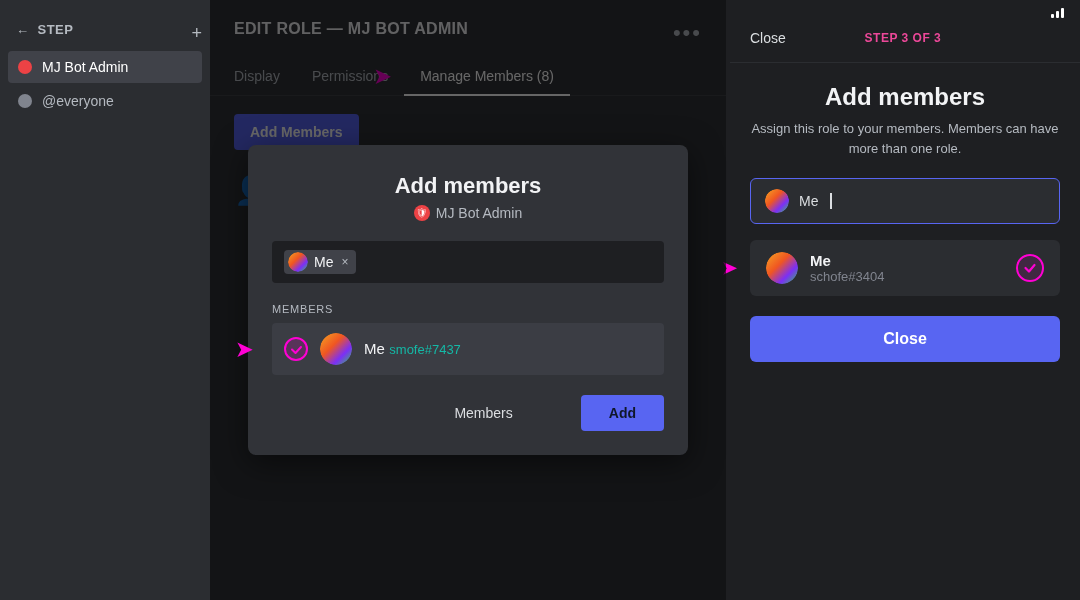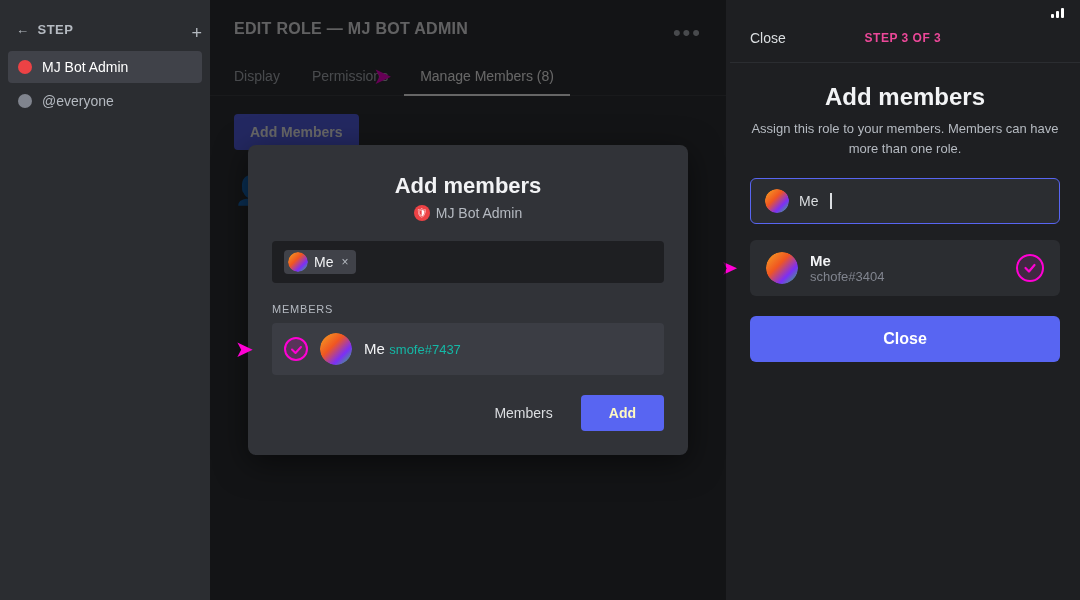--- a/index.html
+++ b/index.html
@@ -352,27 +352,28 @@
       border: none;
       color: #dbdee1;
       font-size: 14px;
       font-weight: 500;
       cursor: pointer;
       padding: 10px 16px;
       border-radius: 4px;
     }
     .confirm-add-btn {
       background: #5865f2;
-      color: #fef9c3;
+      color: #0f172a;
       border: none;
       border-radius: 4px;
       padding: 10px 28px;
       font-size: 14px;
       font-weight: 600;
       cursor: pointer;
+      margin-left: 40px;
     }
 
     
     .divider {
       width: 4px;
       background: #1e1f22;
       height: 600px;
       flex-shrink: 0;
     }
 

